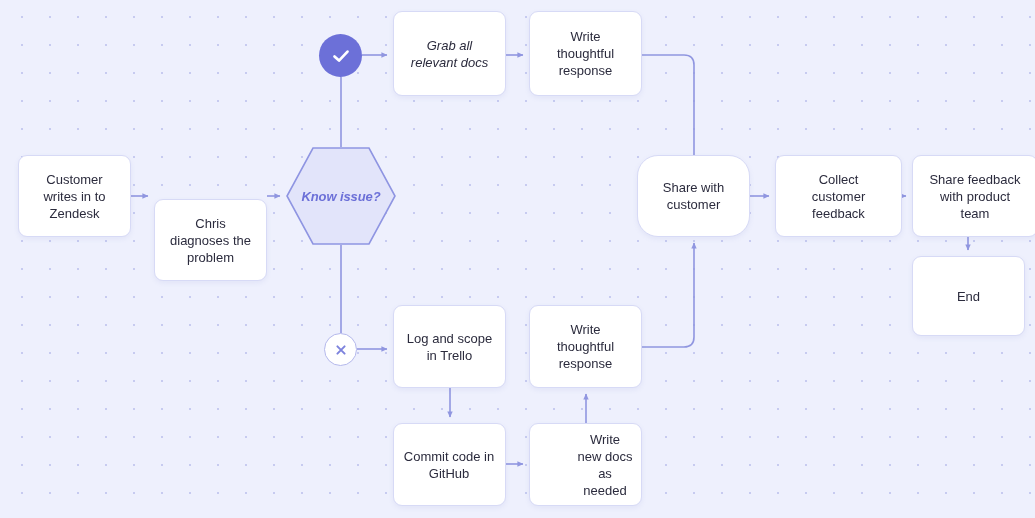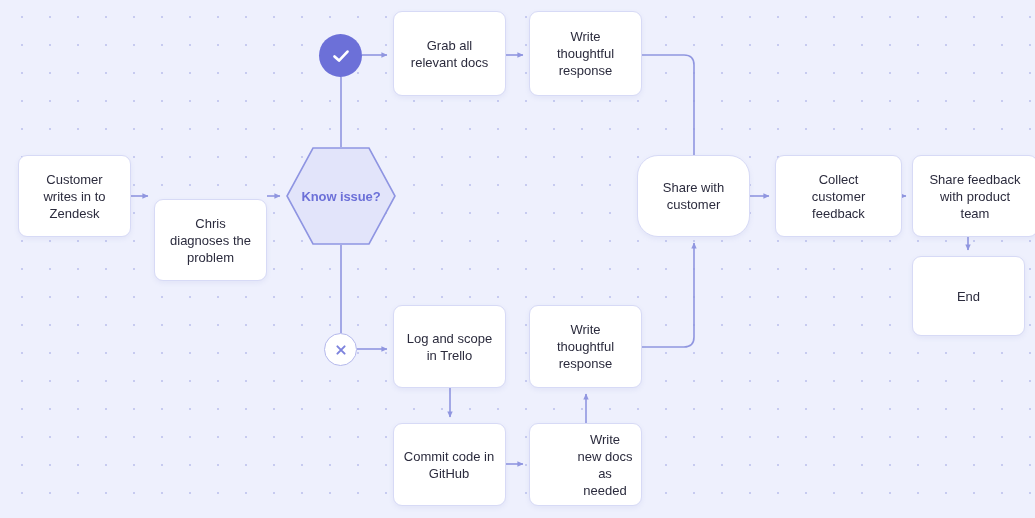--- a/index.html
+++ b/index.html
@@ -114,28 +114,28 @@
 writes in to
 Zendesk</span>
   </div>
 
   <div class="node" style="left:154px;top:155px;width:113px;height:82px;margin-top:44px;">
     <span class="label">Chris
 diagnoses the
 problem</span>
   </div>
 
-  <div class="hexnode" style="left:286px;top:147px;width:110px;height:98px;">
+  <div class="hexnode" style="left:286px;top:147px;width:110px;height:98px;font-style:italic;">
     <svg width="110" height="98">
       <polygon points="27,1 83,1 109,49 83,97 27,97 1,49" fill="#e2e4fa" stroke="#8f95e2" stroke-width="1.6"></polygon>
     </svg>
     <span class="label">Know issue?</span>
   </div>
 
-  <div class="node" style="left:393px;top:11px;width:113px;height:85px;">
+  <div class="node" style="left:393px;top:11px;width:113px;height:85px;font-style:italic;">
     <span class="label">Grab all
 relevant docs</span>
   </div>
 
   <div class="node" style="left:529px;top:11px;width:113px;height:85px;">
     <span class="label">Write
 thoughtful
 response</span>
   </div>
 

